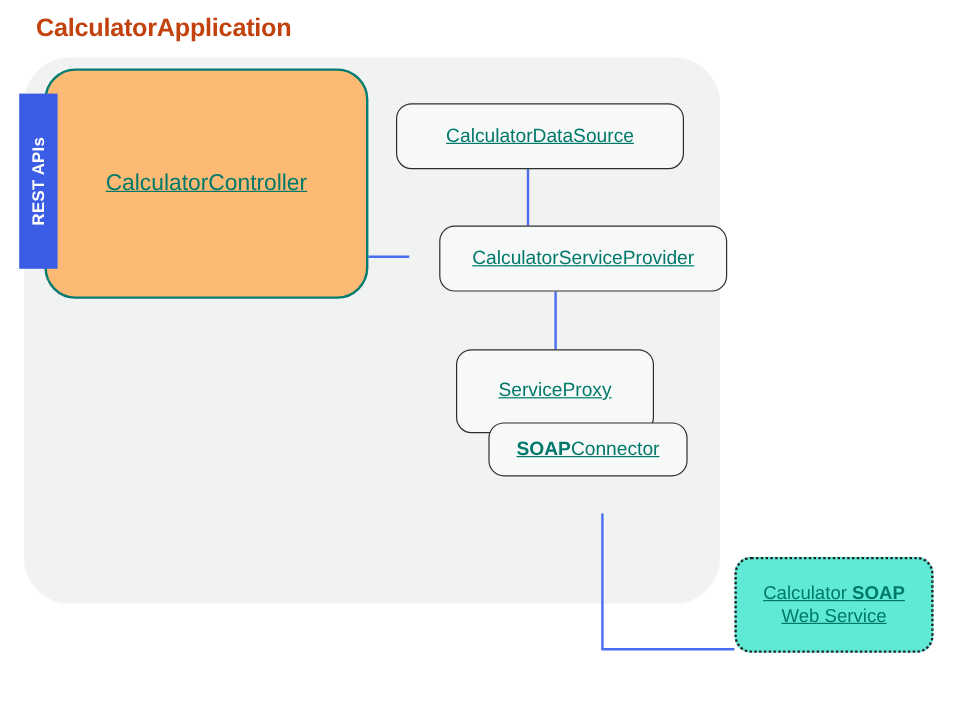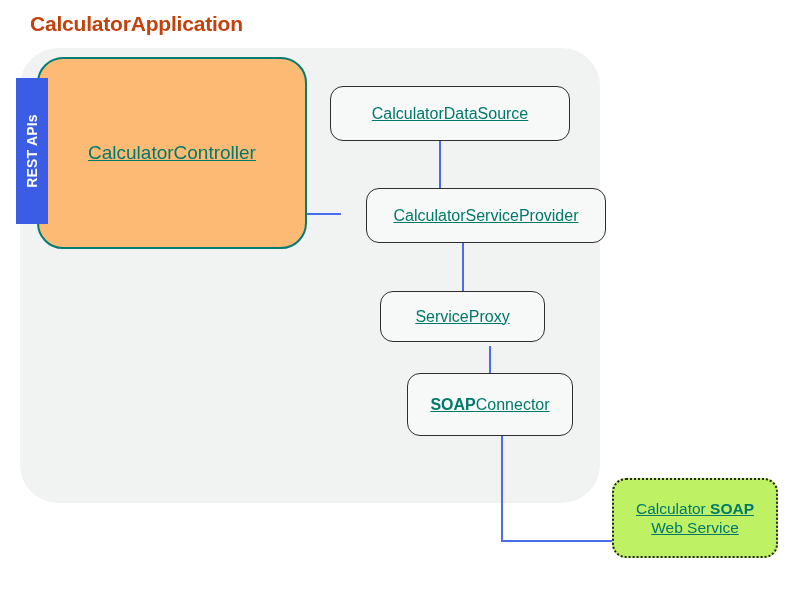--- a/index.html
+++ b/index.html
@@ -92,38 +92,38 @@
     left: 341px;
     top: 188px;
     width: 240px;
     height: 55px;
     margin-left: 25px;
   }
   #node-serviceproxy {
     left: 380px;
     top: 291px;
     width: 165px;
-    height: 51px;
+    height: 70px;
   }
   #node-soapconnector {
     left: 407px;
-    top: 373px;
+    top: 352px;
     width: 166px;
-    height: 63px;
+    height: 45px;
   }
 
   
   #node-webservice {
     left: 612px;
-    top: 478px;
+    top: 464px;
     width: 166px;
     height: 80px;
     border: 2.2px dotted #222222;
     border-radius: 14px;
-    background: #bef264;
+    background: #5eead4;
     flex-direction: column;
     font-size: 15.5px;
   }
   #node-webservice .wline {
     display: block;
   }
 
   .b { font-weight: bold; }
 
   

